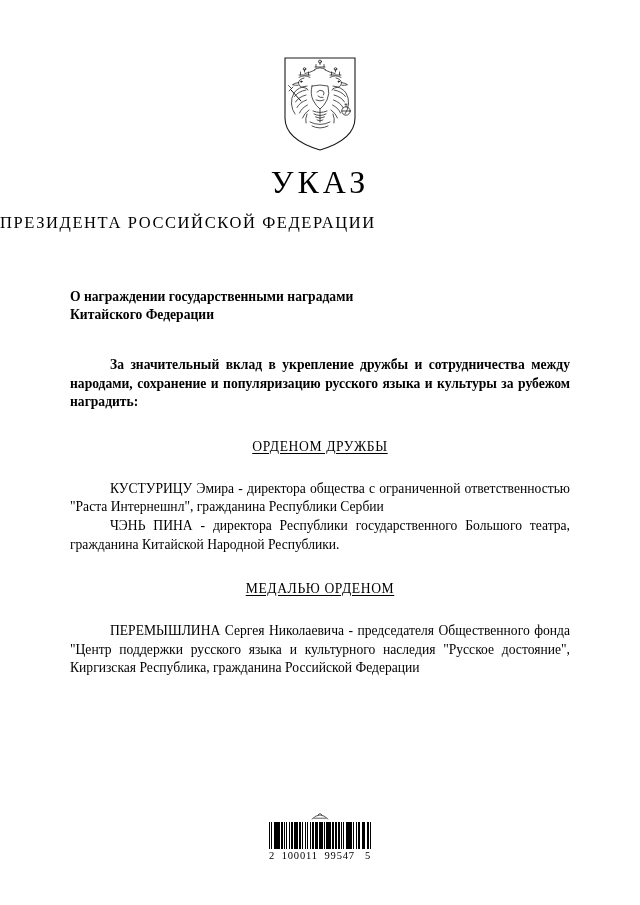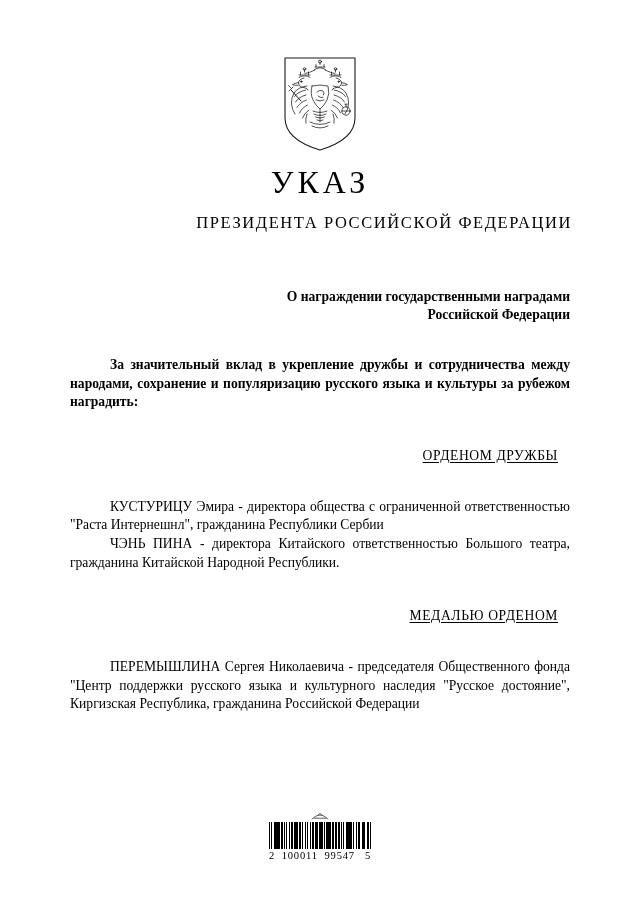--- a/index.html
+++ b/index.html
@@ -44,35 +44,35 @@
     font-size: 32px;
     line-height: 38px;
     letter-spacing: 4px;
     font-weight: 400;
   }
   .doc-subtitle {
     position: absolute;
     top: 213px;
     left: 0;
     width: 572px;
-    text-align: right;
+    text-align: left;
     font-size: 16.5px;
     line-height: 20px;
     letter-spacing: 1.6px;
     font-weight: 400;
     font-family: Liberation Serif, serif;
   }
 
   
   .heading-block {
     position: absolute;
     top: 288px;
     left: 70px;
     width: 500px;
-    text-align: right;
+    text-align: left;
     font-weight: bold;
     font-size: 13.6px;
     line-height: 18px;
   }
   .heading-block .hl { display: block; }
 
   
   .body-area {
     position: absolute;
     top: 356px;
@@ -87,22 +87,22 @@
     text-indent: 40px;
     text-justify: inter-word;
     hyphens: none;
     font-family: Liberation Serif, serif;
   }
   p.para.bold { font-weight: bold; }
   .spacer-22 { height: 22px; }
   .spacer-20 { height: 20px; }
 
   .award-heading {
-    margin: 12px;
-    text-align: right;
+    margin: 3px;
+    text-align: center;
     font-size: 13.6px;
     line-height: 20px;
     text-decoration: underline;
     text-underline-offset: 2px;
     letter-spacing: 0.6px;
   }
 
   
   .barcode-area {
     position: absolute;
@@ -193,35 +193,35 @@
         <path d="M30 70 q8 4 16 0"></path>
       </g>
     </svg>
   </div>
 
   <div class="doc-title">УКАЗ</div>
   <div class="doc-subtitle">ПРЕЗИДЕНТА РОССИЙСКОЙ ФЕДЕРАЦИИ</div>
 
   <div class="heading-block">
     <span class="hl">О награждении государственными наградами</span>
-    <span class="hl">Российской Федерации</span>
+    <span class="hl">Китайского Федерации</span>
   </div>
 
   <div class="body-area">
 
     <p class="para bold">За значительный вклад в укрепление дружбы и сотрудничества между народами, сохранение и популяризацию русского языка и культуры за рубежом наградить:</p>
 
     <div class="spacer-22"></div>
 
     <p class="award-heading">ОРДЕНОМ ДРУЖБЫ</p>
 
     <div class="spacer-20"></div>
 
     <p class="para">КУСТУРИЦУ Эмира - директора общества с ограниченной ответственностью "Раста Интернешнл", гражданина Республики Сербии</p>
-    <p class="para">ЧЭНЬ ПИНА - директора Китайского ответственностью Большого театра, гражданина Китайской Народной Республики.</p>
+    <p class="para">ЧЭНЬ ПИНА - директора Республики государственного Большого театра, гражданина Китайской Народной Республики.</p>
 
     <div class="spacer-22"></div>
 
     <p class="award-heading">МЕДАЛЬЮ ОРДЕНОМ</p>
 
     <div class="spacer-20"></div>
 
     <p class="para">ПЕРЕМЫШЛИНА Сергея Николаевича - председателя Общественного фонда "Центр поддержки русского языка и культурного наследия "Русское достояние", Киргизская Республика, гражданина Российской Федерации</p>
   </div>
 

